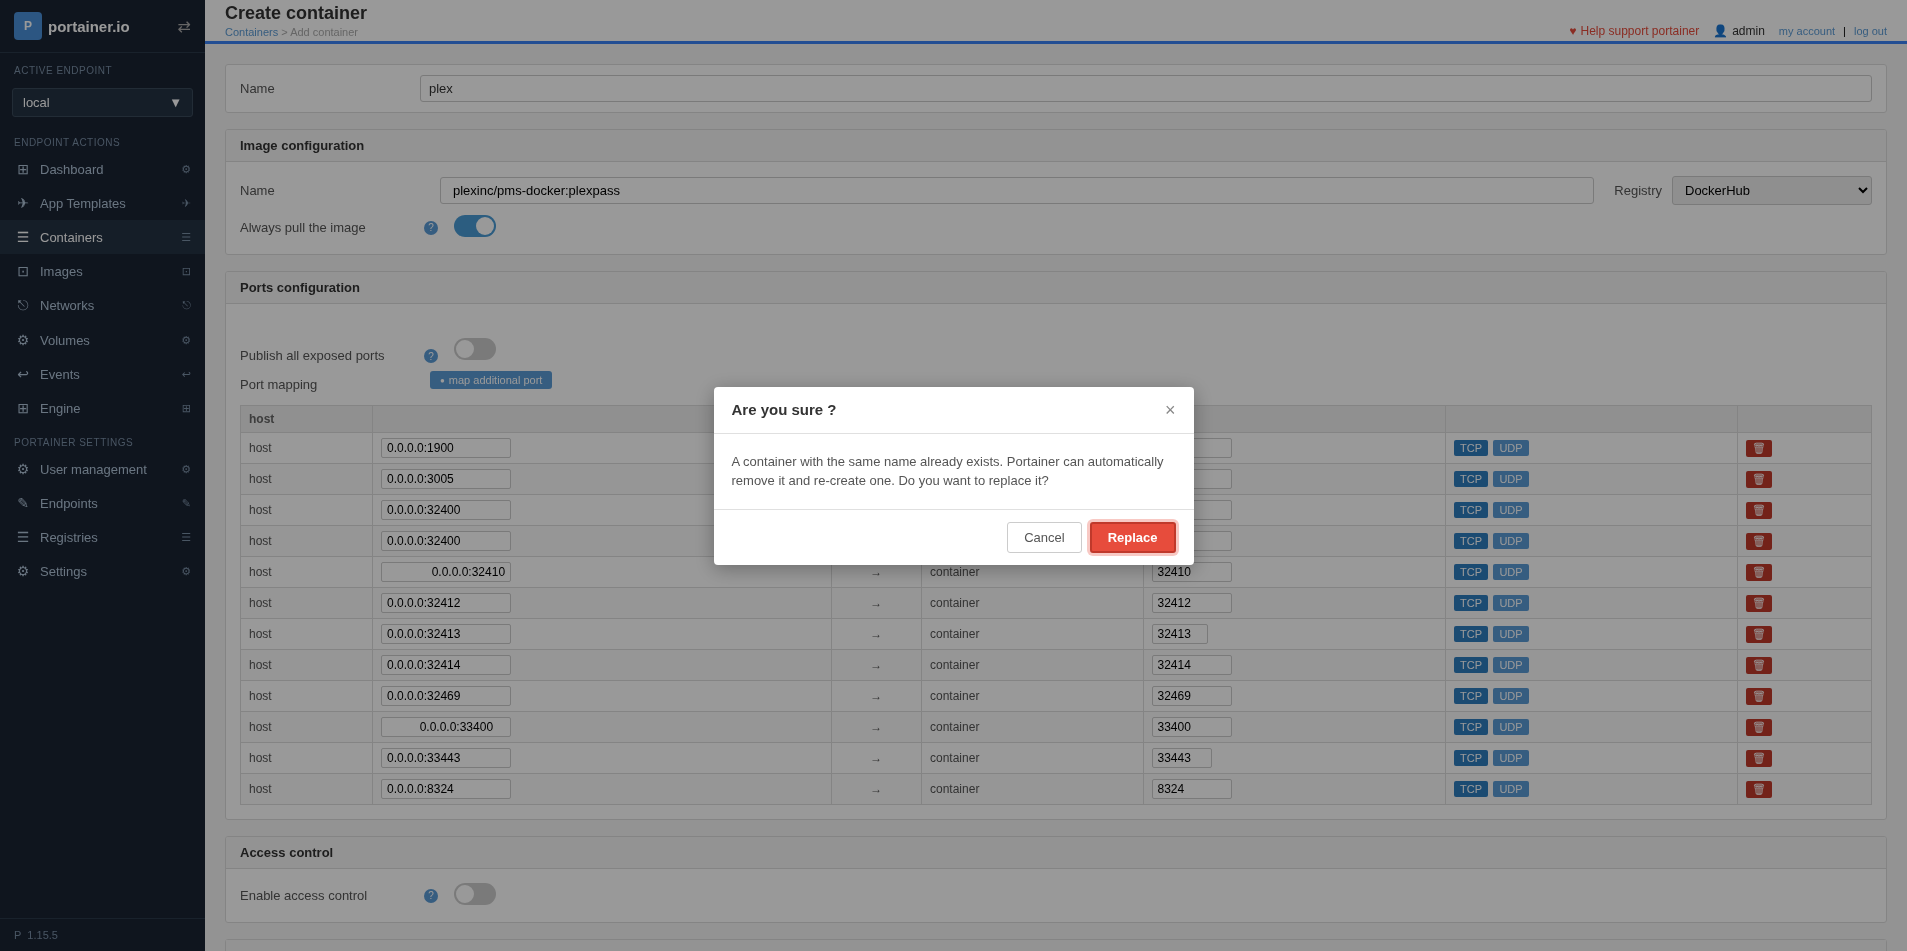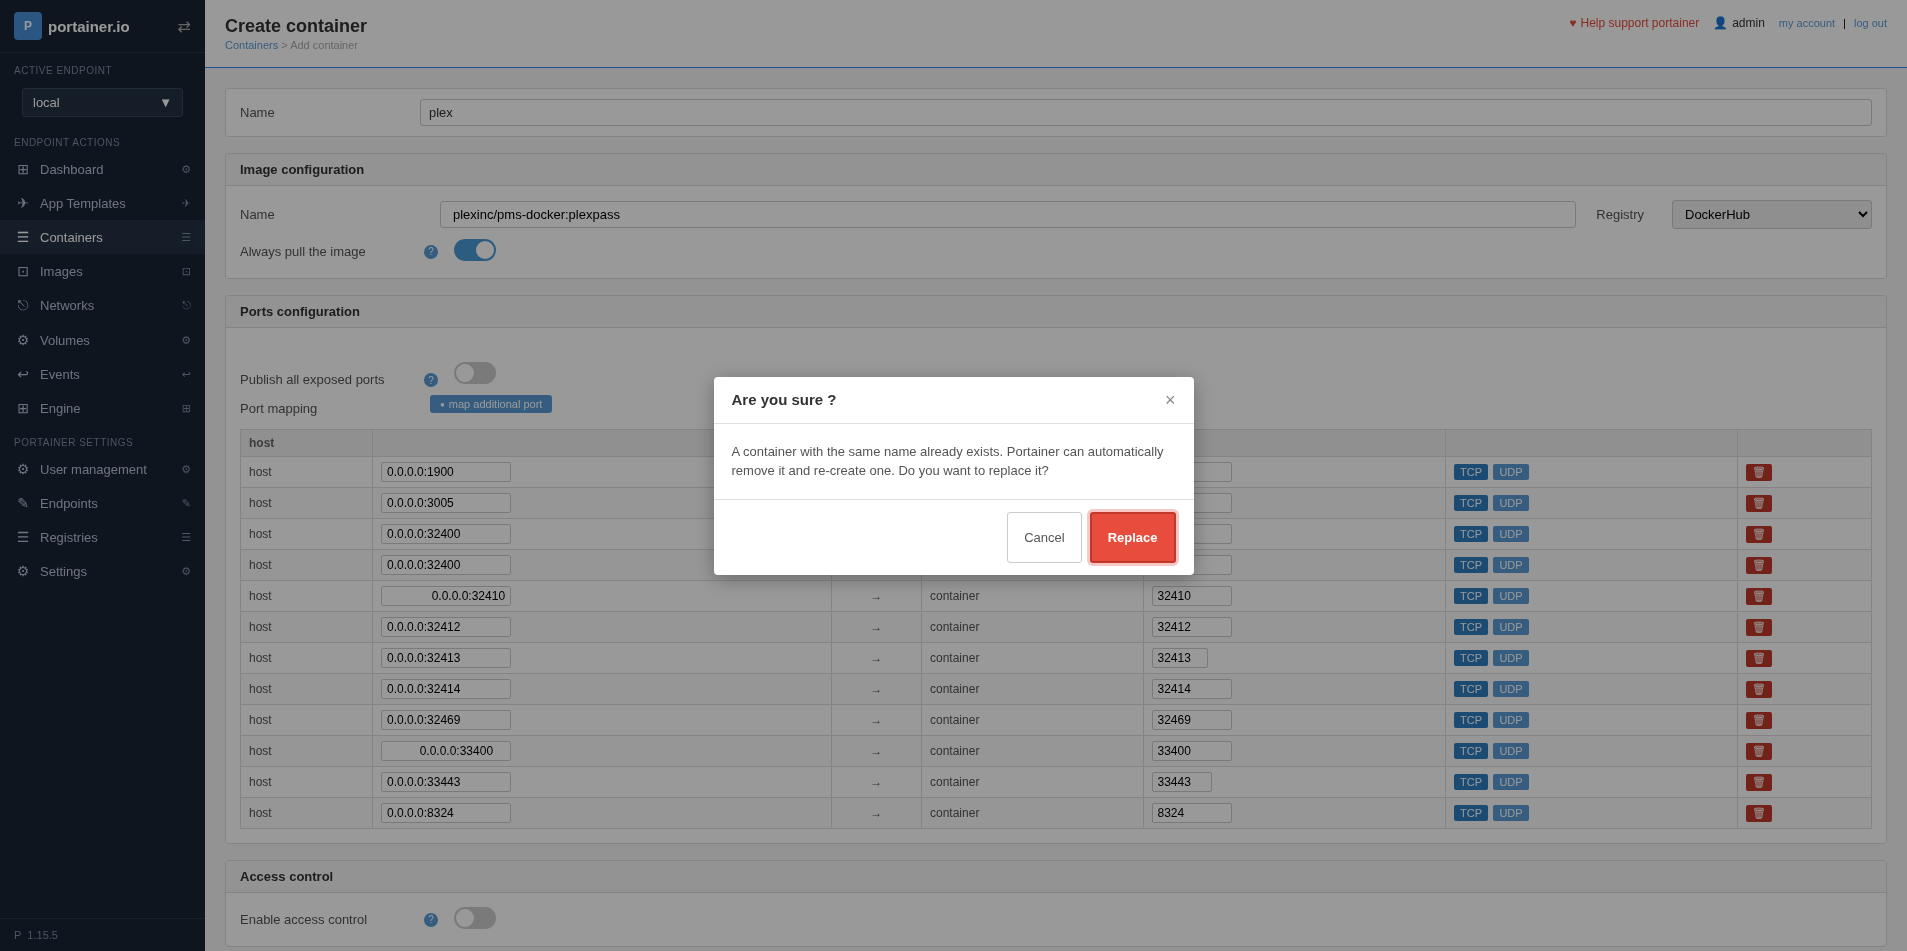--- a/index.html
+++ b/index.html
@@ -40,21 +40,21 @@
 
     .sidebar-section-label {
       font-size: 10px;
       color: #7a8fa6;
       padding: 12px 14px 4px;
       text-transform: uppercase;
       letter-spacing: 0.5px;
     }
 
     .sidebar-dropdown {
-      margin: 8px 22px;
+      margin: 8px 12px;
       background: #243344;
       border: 1px solid #3a4a5a;
       border-radius: 3px;
       padding: 6px 10px;
       color: #fff;
       font-size: 13px;
       display: flex; align-items: center; justify-content: space-between;
       cursor: pointer;
     }
 
@@ -96,24 +96,24 @@
       flex: 1;
       display: flex;
       flex-direction: column;
       overflow: auto;
       position: relative;
     }
 
     
     .topbar {
       background: #fff;
-      border-bottom: 1px solid #3b82f6;
-      padding: 16px 20px;
-      display: flex;
-      align-items: flex-start;
+      border-bottom: 3px solid #3b82f6;
+      padding: 3px 20px;
+      display: flex;
+      align-items: flex-end;
       justify-content: space-between;
     }
     .topbar-title { font-size: 18px; font-weight: bold; color: #333; }
     .topbar-breadcrumb { font-size: 11px; color: #5b9bd5; margin-top: 2px; }
     .topbar-breadcrumb span { color: #aaa; }
     .topbar-right { display: flex; align-items: center; gap: 14px; font-size: 12px; }
     .topbar-support { color: #e74c3c; display: flex; align-items: center; gap: 4px; }
     .topbar-admin { color: #333; display: flex; align-items: center; gap: 4px; }
     .topbar-links { display: flex; gap: 8px; font-size: 11px; }
     .topbar-links a { color: #5b9bd5; text-decoration: none; }
@@ -331,38 +331,38 @@
       color: #555;
       padding: 6px 16px;
       border-radius: 3px;
       font-size: 13px;
       cursor: pointer;
     }
     .btn-replace {
       background: #e74c3c;
       border: 2px solid #c0392b;
       color: #fff;
-      padding: 16px 16px;
+      padding: 6px 16px;
       border-radius: 3px;
       font-size: 13px;
       cursor: pointer;
       font-weight: bold;
       box-shadow: 0 0 0 3px rgba(231,76,60,0.3);
     }
     .image-name-input {
       flex: 1;
       padding: 5px 8px;
       border: 1px solid #ccc;
       border-radius: 3px;
       font-size: 13px;
     }
     .registry-group {
       display: flex;
       align-items: center;
-      gap: 28px;
+      gap: 10px;
       justify-content: space-between;
     }
   </style>
 </head>
 <body>
 
 <div class="sidebar">
   <div class="sidebar-logo">
     <div class="sidebar-logo-left">
       <div class="sidebar-logo-icon">P</div>

